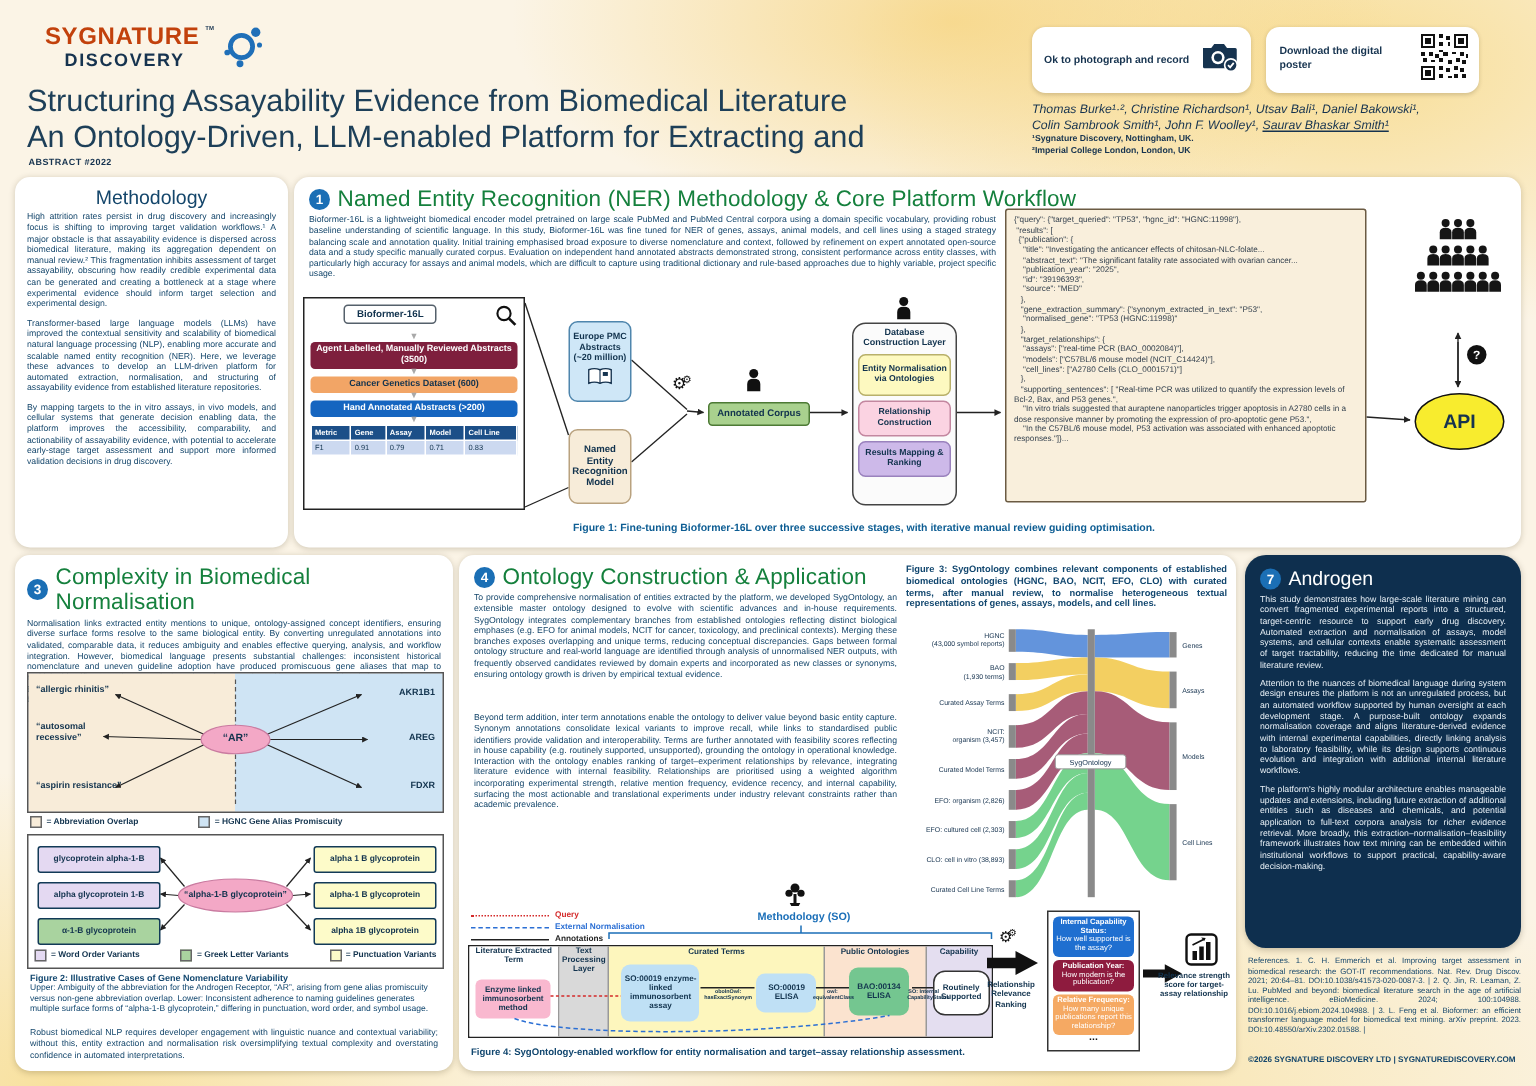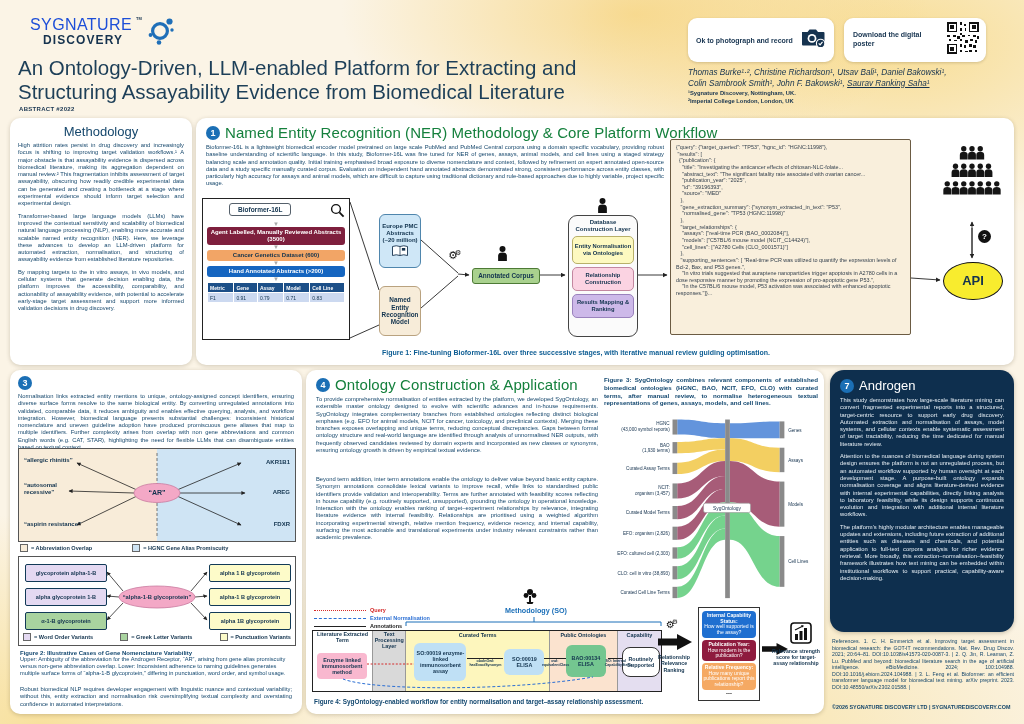--- a/index.html
+++ b/index.html
@@ -35,39 +35,39 @@
   svg text{font-family:"Liberation Sans",sans-serif}
 </style>
 </head>
 <body>
 
 <div class="poster">
 
   <div class="abs" style="left:30px;top:16px">
     <div style="display:flex;align-items:flex-start;gap:4px">
       <div>
-        <div style="font-size:16px;font-weight:normal;color:#1d4ed8;letter-spacing:.4px">SYGNATURE</div>
+        <div style="font-size:16px;font-weight:bold;color:#c2410c;letter-spacing:.4px">SYGNATURE</div>
         <div style="font-size:12px;font-weight:bold;color:#16334f;letter-spacing:1.1px;margin-left:13px;margin-top:-1px">DISCOVERY</div>
       </div>
       <span style="font-size:4px;font-weight:bold;color:#16334f;margin-top:0">TM</span>
       <span style="margin-top:0">
         <svg width="30" height="30" viewBox="0 0 30 30">
           <circle cx="14" cy="15" r="7.4" fill="none" stroke="#1f6fb8" stroke-width="3.2"></circle>
           <circle cx="23.5" cy="5.5" r="3.1" fill="#1f6fb8"></circle>
           <circle cx="26" cy="14" r="1.7" fill="#1f6fb8"></circle>
           <circle cx="4.5" cy="19" r="1.9" fill="#1f6fb8"></circle>
           <circle cx="13" cy="26.5" r="2.3" fill="#1f6fb8"></circle>
         </svg>
       </span>
     </div>
   </div>
 
   <div class="abs" style="left:18px;top:56px;width:660px">
+    <div style="font-size:20.5px;color:#1d3f58;line-height:1.18">Structuring Assayability Evidence from Biomedical Literature</div>
     <div style="font-size:20.5px;color:#1d3f58;line-height:1.18">An Ontology-Driven, LLM-enabled Platform for Extracting and</div>
-    <div style="font-size:20.5px;color:#1d3f58;line-height:1.18">Structuring Assayability Evidence from Biomedical Literature</div>
   </div>
   <div class="abs" style="left:19px;top:106px;font-size:6px;font-weight:bold;color:#16334f;letter-spacing:.3px">ABSTRACT  #2022</div>
 
   <div class="abs" style="left:688px;top:18px;width:146px;height:44px;background:#fff;border-radius:9px;box-shadow:0 1px 3px rgba(60,45,15,.2);display:flex;align-items:center;gap:6px;padding:0 8px;box-sizing:border-box">
     <div style="flex:1;font-size:7px;font-weight:bold;color:#16334f">Ok to photograph and record</div>
     <span>
       <svg width="26" height="22" viewBox="0 0 26 22">
         <path d="M2 5 h5.5 l2-2.6 h6.5 L18 5 h5.5 a1 1 0 0 1 1 1 v11.5 a1 1 0 0 1 -1 1 H3 a1 1 0 0 1 -1 -1z" fill="#16334f"></path>
         <circle cx="12" cy="11.4" r="4.4" fill="#fff"></circle>
           <circle cx="12" cy="11.4" r="2.7" fill="#16334f"></circle>
@@ -115,21 +115,21 @@
             <rect x="14" y="22" width="2" height="1"></rect>
           <rect x="17" y="21" width="2" height="2"></rect>
             <rect x="21" y="21" width="2" height="2"></rect>
         </g>
       </svg>
     </span>
   </div>
 
   <div class="abs" style="left:688px;top:68px;width:330px;font-style:italic;font-size:8.2px;color:#16334f;line-height:1.3">
     <div>Thomas Burke¹·², Christine Richardson¹, Utsav Bali¹, Daniel Bakowski¹,</div>
-    <div><span>Colin Sambrook Smith¹, John F. Bakowski¹, </span><span style="text-decoration:underline">Saurav Ranking Saha¹</span></div>
+    <div><span>Colin Sambrook Smith¹, John F. Woolley¹, </span><span style="text-decoration:underline">Saurav Bhaskar Smith¹</span></div>
   </div>
   <div class="abs" style="left:688px;top:90px;font-size:5.8px;font-weight:bold;color:#16334f;line-height:1.3">
     <div>¹Sygnature Discovery, Nottingham, UK.</div>
     <div>²Imperial College London, London, UK</div>
   </div>
 
   <div class="card" style="left:10px;top:118px;width:182px;height:247px;padding:6px 8px;box-sizing:border-box">
     <div style="text-align:center;font-size:13px;color:#14466b;margin-bottom:3px">Methodology</div>
     <p class="body">High attrition rates persist in drug discovery and increasingly focus is shifting to improving target validation workflows.¹ A major obstacle is that assayability evidence is dispersed across biomedical literature, making its aggregation dependent on manual review.² This fragmentation inhibits assessment of target assayability, obscuring how readily credible experimental data can be generated and creating a bottleneck at a stage where experimental evidence should inform target selection and experimental design.</p>
     <p class="body">Transformer-based large language models (LLMs) have improved the contextual sensitivity and scalability of biomedical natural language processing (NLP), enabling more accurate and scalable named entity recognition (NER). Here, we leverage these advances to develop an LLM-driven platform for automated extraction, normalisation, and structuring of assayability evidence from established literature repositories.</p>
@@ -287,20 +287,21 @@
     <div class="qbtn" style="left:782px;top:112px;width:13px;height:13px;font-size:8px">?</div>
 
     <div class="bx abs" style="left:747px;top:144px;width:58px;height:36px;background:#f8ec2e;border:1.8px solid #111;border-radius:50%;font-size:13px;color:#16334f">API</div>
 
     <div class="abs cap" style="left:0;top:231px;width:760px;text-align:center;font-size:7px">Figure 1: Fine-tuning Bioformer-16L over three successive stages, with iterative manual review guiding optimisation.</div>
   </div>
 
   <div class="card" style="left:10px;top:370px;width:292px;height:344px;padding:6px 8px;box-sizing:border-box">
     <div class="sec-h">
       <div class="num">3</div>
+      <div class="sec-title">Complexity in Biomedical Normalisation</div>
     </div>
     <p class="body" style="margin-top:3px">Normalisation links extracted entity mentions to unique, ontology-assigned concept identifiers, ensuring diverse surface forms resolve to the same biological entity. By converting unregulated annotations into validated, comparable data, it reduces ambiguity and enables effective querying, analysis, and workflow integration. However, biomedical language presents substantial challenges: inconsistent historical nomenclature and uneven guideline adoption have produced promiscuous gene aliases that map to multiple identifiers. Further complexity arises from overlap with non gene abbreviations and common English words (e.g. CAT, STAR), highlighting the need for flexible LLMs that can disambiguate entities based on textual context.</p>
 
     <div class="abs" style="left:8px;top:78px;width:276px;height:92px;border:1px solid #555;background:linear-gradient(90deg,#f8ecd9 50%,#cfe4f4 50%)">
       <svg class="abs" style="left:0;top:0" width="276" height="92" viewBox="0 0 276 92">
         <defs>
             <marker id="ah2" markerWidth="6" markerHeight="6" refX="4.5" refY="2.5" orient="auto">
               <path d="M0 0 L5 2.5 L0 5 z" fill="#222"></path>
             </marker>
           </defs>

